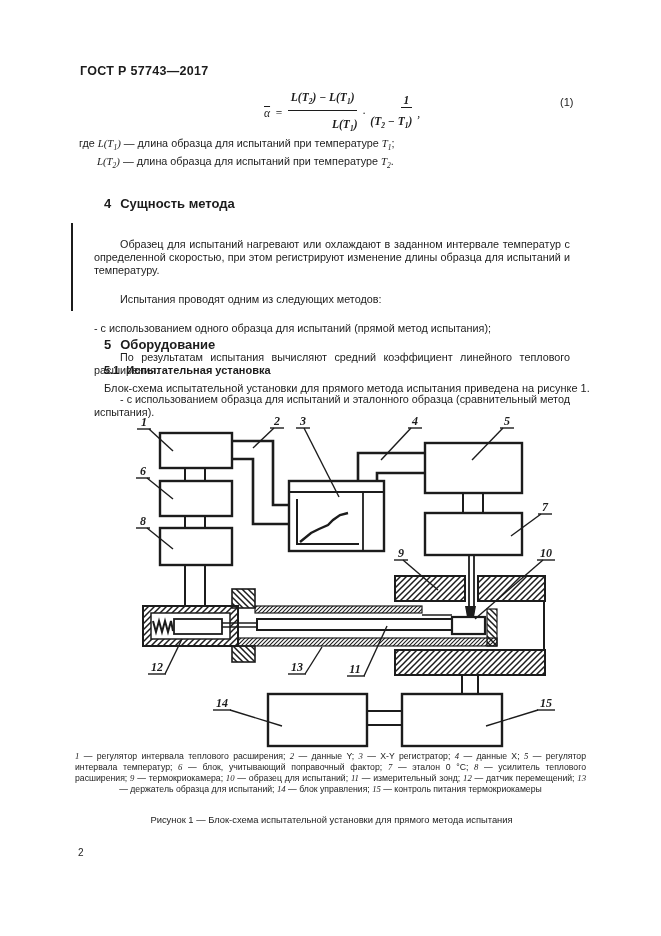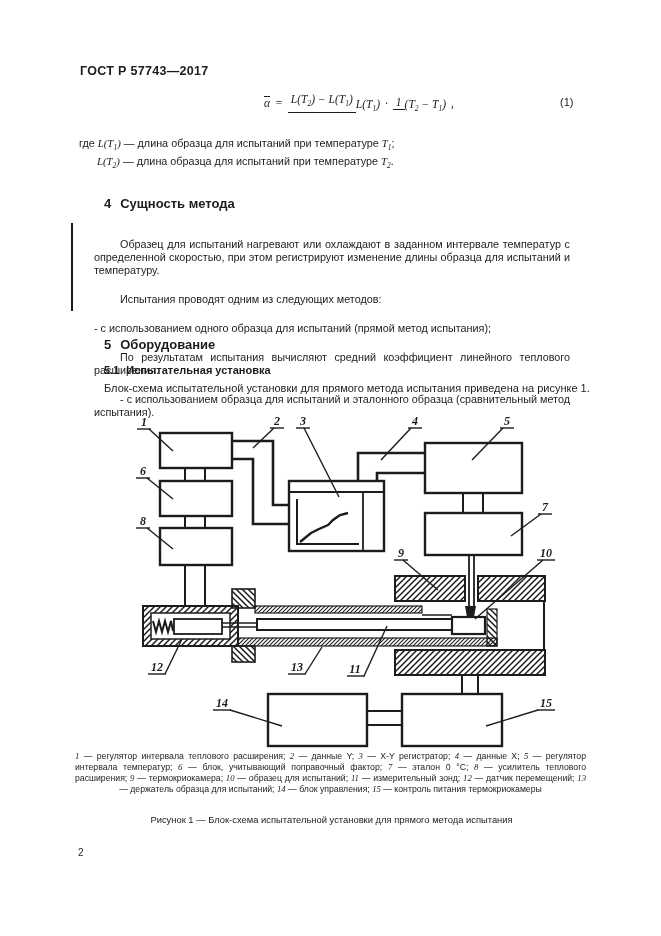--- a/index.html
+++ b/index.html
@@ -5,21 +5,21 @@
   html,body{margin:0;padding:0;}
   body{width:661px;height:936px;background:#ffffff;position:relative;
        font-family:"Liberation Sans",sans-serif;color:#1c1c1c;overflow:hidden;}
   .abs{position:absolute;}
   
   #doc-header{left:80px;top:64px;font-size:12.5px;font-weight:bold;letter-spacing:.3px;}
   
   #formula{left:264px;top:91px;display:flex;align-items:center;gap:5px;
            font-family:"Liberation Serif",serif;font-style:italic;font-size:11.5px;}
   #formula .ovl{text-decoration:overline;}
-  .frac{display:inline-flex;flex-direction:row;align-items:center;line-height:12px;}
+  .frac{display:inline-flex;flex-direction:column;align-items:flex-end;line-height:12px;font-weight:bold;}
   .frac .num{border-bottom:1px solid #1c1c1c;padding:0 3px 1.5px;}
   .frac .den{padding-top:7px;}
   .sb{font-size:7.5px;vertical-align:-3px;}
   #eq-number{left:560px;top:96px;font-size:11px;}
   
   .defline{font-size:10.8px;}
   #where1{left:79px;top:137px;}
   #where2{left:97px;top:155px;text-align:right;}
   .iv{font-style:italic;font-family:"Liberation Serif",serif;}
   

